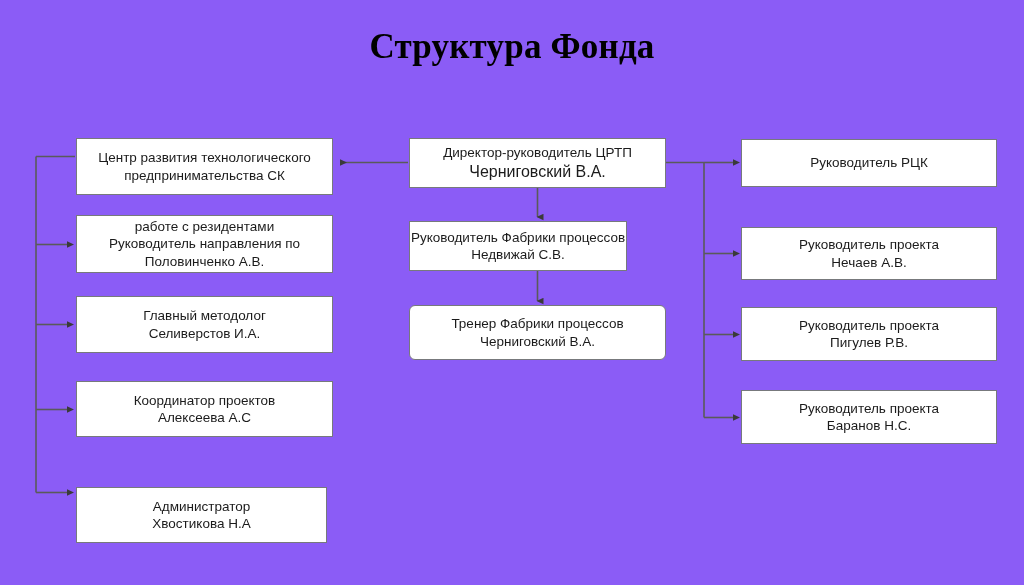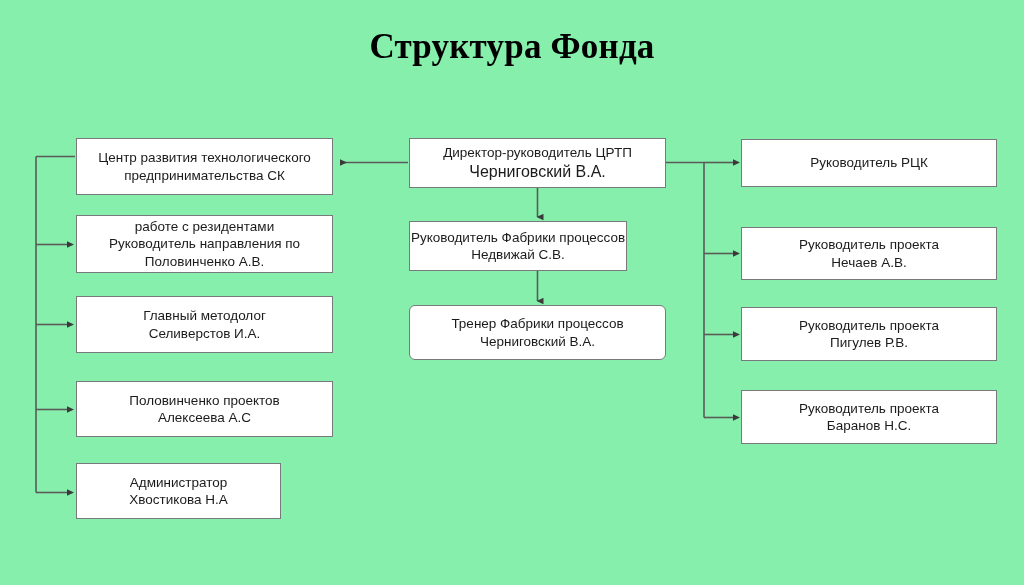--- a/index.html
+++ b/index.html
@@ -7,21 +7,21 @@
     padding: 0;
     background: #ffffff;
   }
   body {
     font-family: "Liberation Sans", sans-serif;
   }
   #canvas {
     position: relative;
     width: 1024px;
     height: 585px;
-    background: #86efac;
+    background: #8b5cf6;
     overflow: hidden;
   }
   #chart-title {
     position: absolute;
     left: 0;
     top: 26px;
     width: 1024px;
     text-align: center;
     font-family: "Liberation Serif", serif;
     font-weight: bold;
@@ -145,26 +145,26 @@
 
   <div class="node" style="left:76px; top:296px; width:257px; height:57px;">
     <div>
       <span class="line">Главный методолог</span>
       <span class="line">Селиверстов И.А.</span>
     </div>
   </div>
 
   <div class="node" style="left:76px; top:381px; width:257px; height:56px;">
     <div>
-      <span class="line">Половинченко проектов</span>
+      <span class="line">Координатор проектов</span>
       <span class="line">Алексеева А.С</span>
     </div>
   </div>
 
-  <div class="node" style="left:76px; top:463px; width:205px; height:56px;">
+  <div class="node" style="left:76px; top:487px; width:251px; height:56px;">
     <div>
       <span class="line">Администратор</span>
       <span class="line">Хвостикова Н.А</span>
     </div>
   </div>
 
   <div class="node" style="left:741px; top:139px; width:256px; height:48px;">
     <div>
       <span class="line">Руководитель РЦК</span>
     </div>

